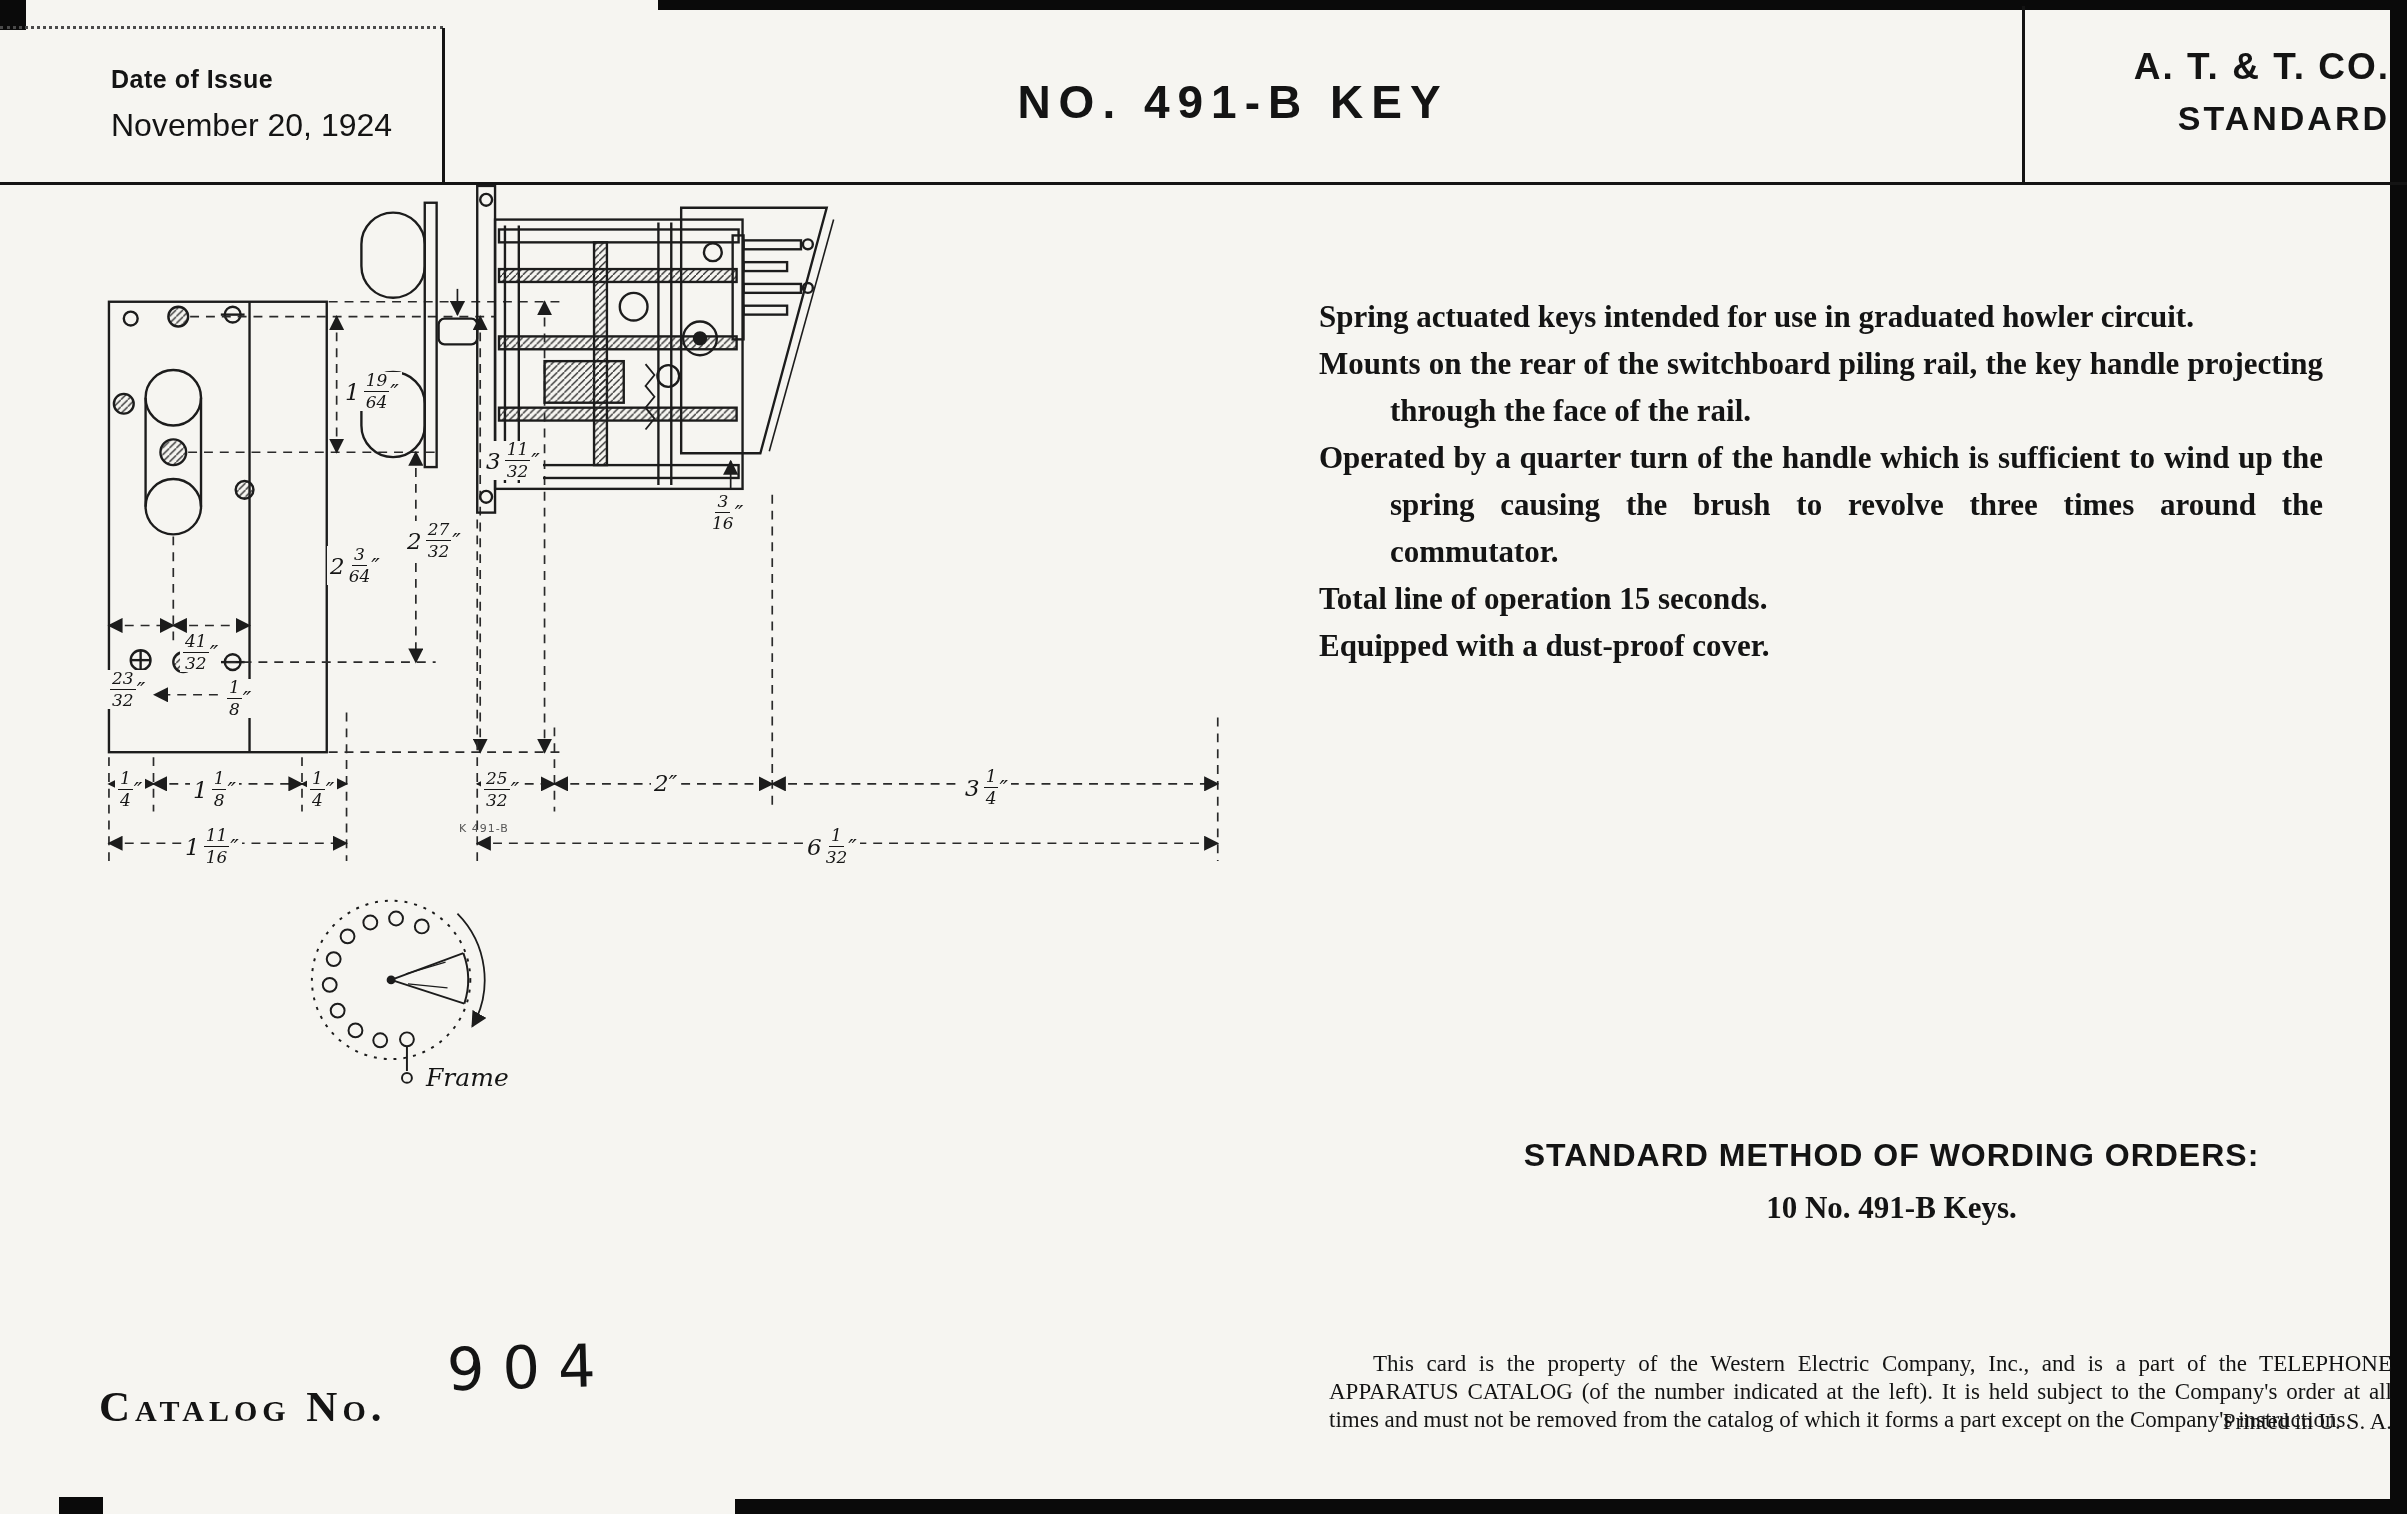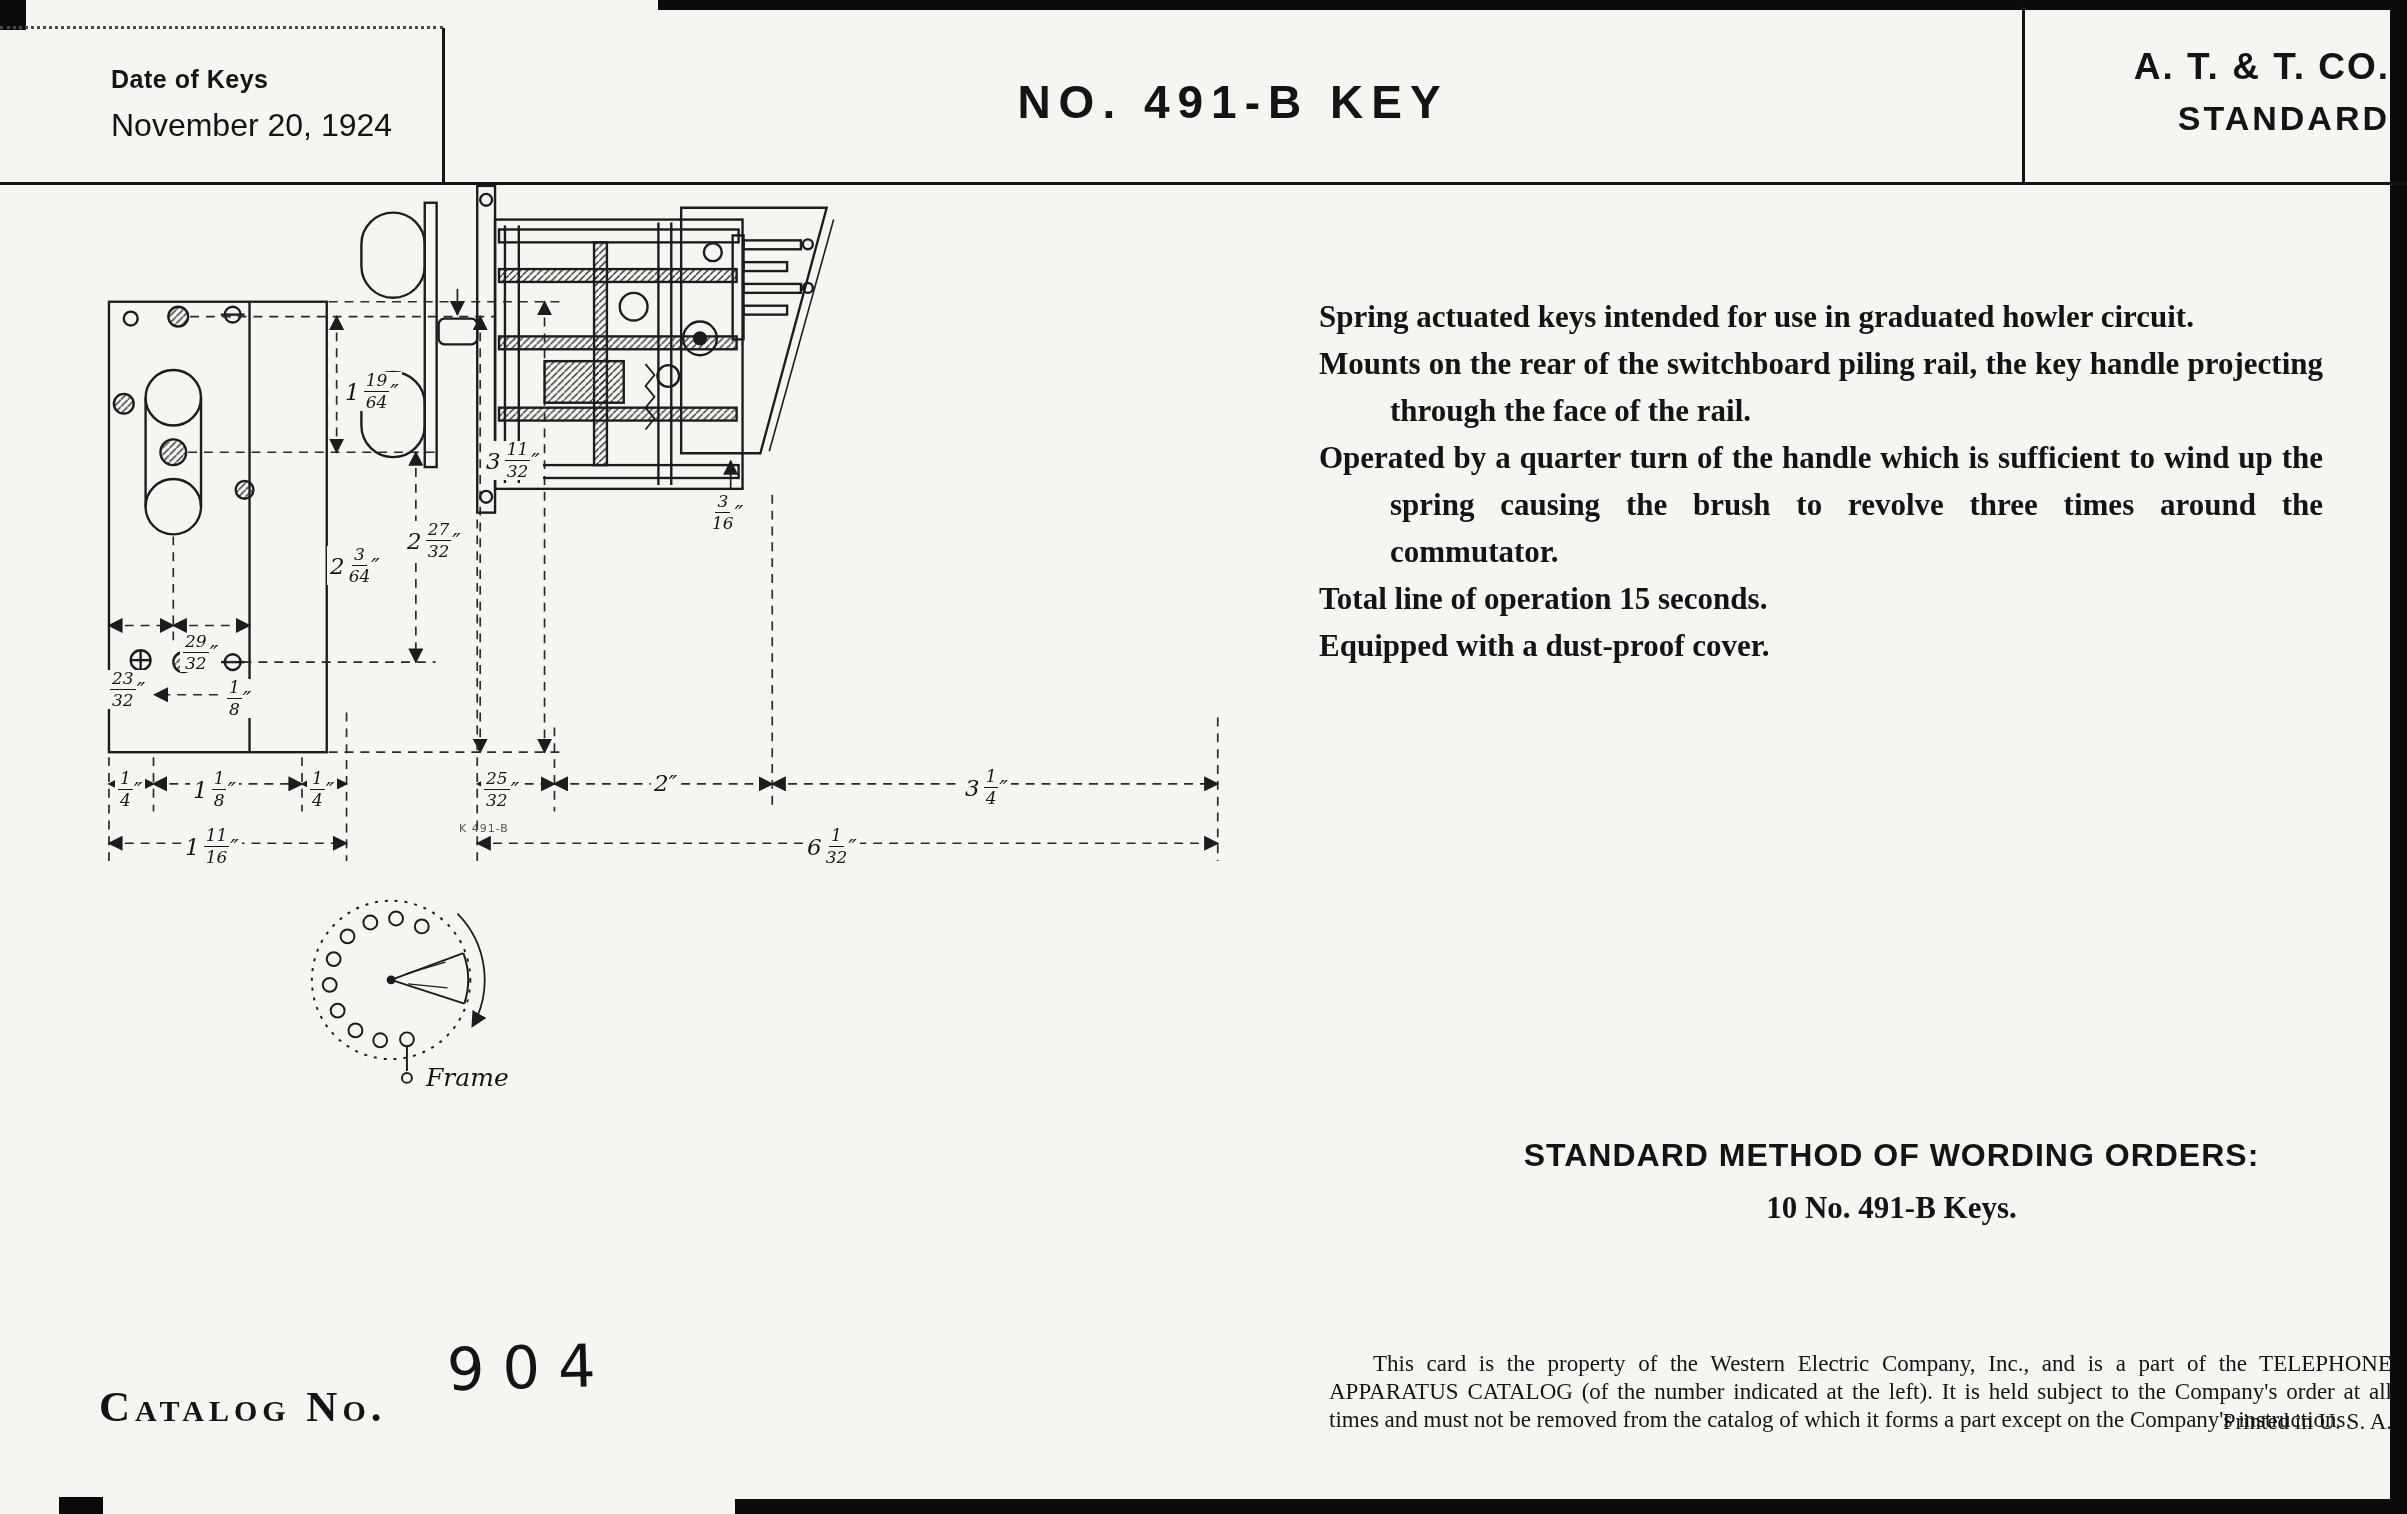--- a/index.html
+++ b/index.html
@@ -60,21 +60,21 @@
 <div class="mark" style="left:658px;top:0;width:1749px;height:10px;"></div>
 <div class="mark" style="left:2390px;top:0;width:18px;height:1515px;"></div>
 <div class="mark" style="left:735px;top:1499px;width:1673px;height:16px;"></div>
 <div class="mark" style="left:59px;top:1497px;width:44px;height:18px;"></div>
 <div class="dotline" style="left:0;top:26px;width:443px;"></div>
 
 <div class="rule" style="left:0;top:182px;width:2408px;height:3px;"></div>
 <div class="rule" style="left:442px;top:28px;width:3px;height:154px;"></div>
 <div class="rule" style="left:2022px;top:6px;width:3px;height:176px;"></div>
 
-<div class="date-label">Date of Keys</div>
+<div class="date-label">Date of Issue</div>
 <div class="date-value">November 20, 1924</div>
 <div class="doc-title">NO. 491-B KEY</div>
 <div class="org org-1">A. T. &amp; T. CO.</div>
 <div class="org org-2">STANDARD</div>
 
 <div class="drawing">
   <svg width="1238" height="990" viewBox="0 0 1250 1000">
     <defs>
       <marker id="arw" viewBox="0 0 10 10" refX="9" refY="5" markerWidth="9" markerHeight="9" orient="auto-start-reverse">
         <path d="M0,0 L10,5 L0,10 z" fill="#1c1c1c"></path>
@@ -239,21 +239,21 @@
     </div>
   <div class="dim" style="left:28px;top:455px;margin-top:37px;">
       <span class="frac">
         <span class="fn">23</span>
         <span class="fd">32</span>
       </span>
       <span class="un">″</span>
     </div>
   <div class="dim" style="left:101px;top:455px;">
       <span class="frac">
-        <span class="fn">29</span>
+        <span class="fn">41</span>
         <span class="fd">32</span>
       </span>
       <span class="un">″</span>
     </div>
   <div class="dim" style="left:145px;top:501px;">
       <span class="frac">
         <span class="fn">1</span>
         <span class="fd">8</span>
       </span>
       <span class="un">″</span>

